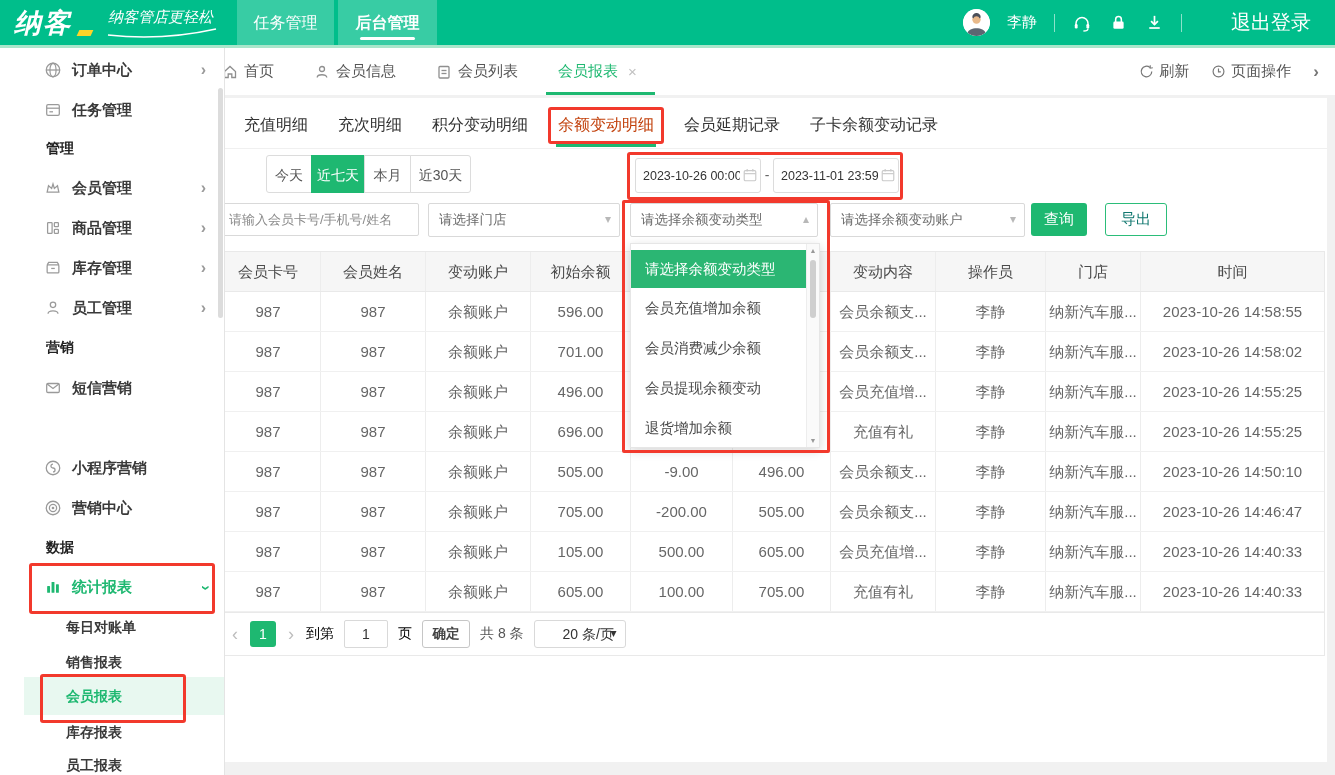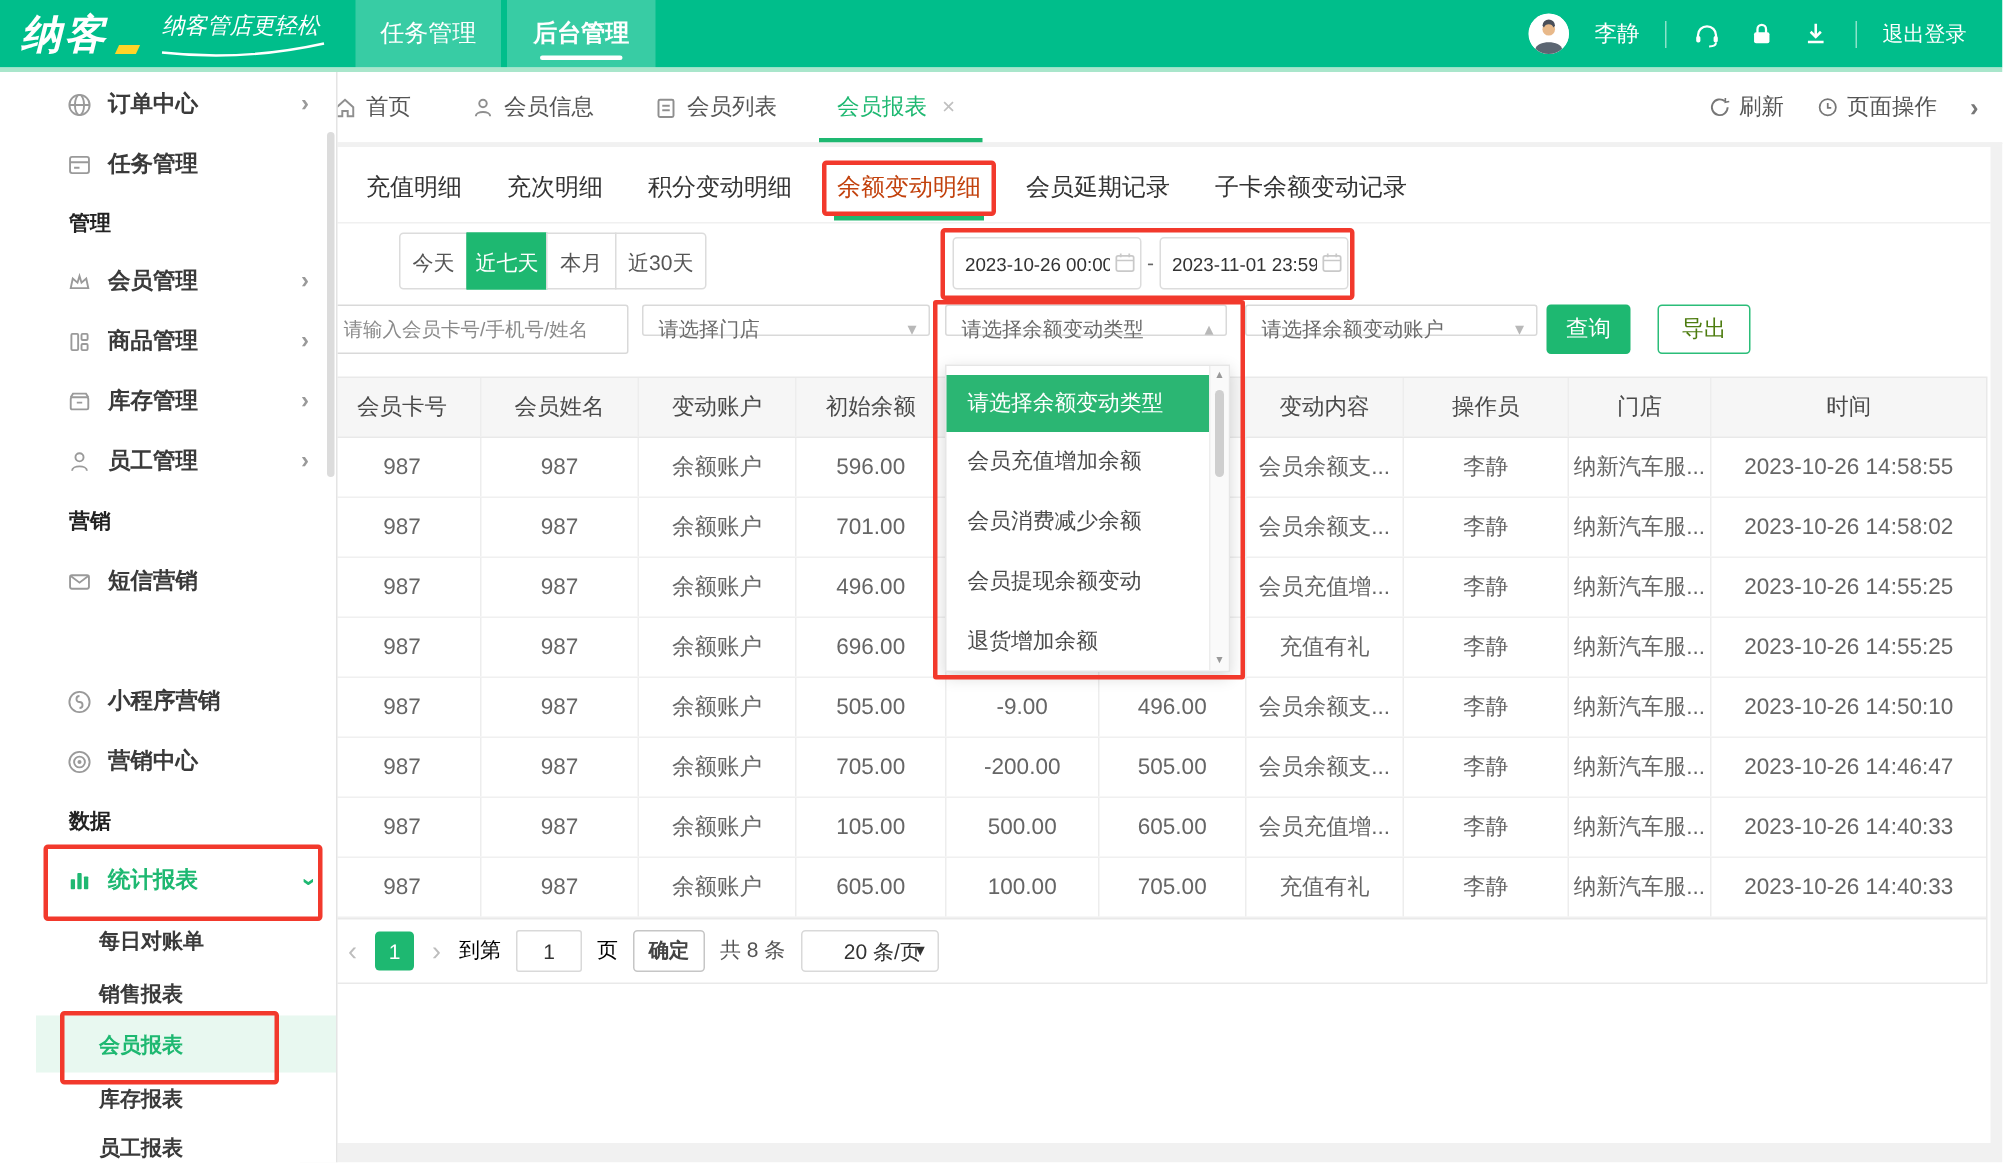--- a/index.html
+++ b/index.html
@@ -16,21 +16,21 @@
   .hnav{position:absolute;top:0;height:45px;line-height:45px;text-align:center;background:rgba(255,255,255,.22);
         color:#fff;font-size:16px;cursor:pointer;}
   .hnav1{left:237px;width:97px;}
   .hnav2{left:338px;width:99px;font-weight:bold;}
   .hnav-under{position:absolute;left:22px;bottom:5px;width:55px;height:3px;background:#fff;border-radius:2px;}
   .header-right{position:absolute;right:0;top:0;height:45px;display:flex;align-items:center;gap:17px;padding-right:24px;}
   .avatar{width:27px;height:27px;border-radius:50%;background:#fff;overflow:hidden;position:relative;cursor:pointer;}
   .user-name{font-size:15px;}
   .vdiv{width:1px;height:18px;background:rgba(255,255,255,.55);}
   .hicon{cursor:pointer;}
-  .logout{font-size:14px;cursor:pointer;}
+  .logout{font-size:20px;cursor:pointer;margin-left:32px;}
   .strip{position:absolute;left:0;top:45px;width:1335px;height:3px;background:#a9e6cb;}
 
   
   .sidebar{position:absolute;left:0;top:48px;width:200px;height:727px;background:#fff;border-right:1px solid #e4e4e4;z-index:5;margin-left:24px;}
   .sb-thumb{position:absolute;right:1px;top:40px;width:5px;height:230px;background:#dcdcdc;border-radius:3px;}
   .side-item,.side-sub,.side-section{position:absolute;left:0;width:200px;height:36px;line-height:36px;cursor:pointer;}
   .side-section{cursor:default;}
   .side-item .sicon{position:absolute;left:20px;top:9px;}
   .side-item .label{position:absolute;left:48px;font-size:15px;font-weight:bold;color:#3a3a3a;}
   .side-item .chev{position:absolute;right:18px;color:#9a9a9a;font-size:16px;font-weight:bold;}
@@ -77,29 +77,29 @@
           font-size:12.5px;color:#333;padding:0 20px 0 7px;font-family:inherit;}
   .din1{left:427px;} .din2{left:565px;}
   .cal{position:absolute;top:69px;cursor:pointer;}
   .cal1{left:534px;} .cal2{left:672px;}
   .ddash{position:absolute;left:554px;top:60px;width:10px;height:35px;line-height:35px;text-align:center;color:#666;font-size:14px;}
 
   .frow-input{position:absolute;top:105px;height:33px;border:1px solid #d9d9d9;border-radius:2px;box-sizing:border-box;
               font-size:13px;color:#555;padding:0 8px;font-family:inherit;}
   .frow-input::placeholder{color:#8a8a8a;opacity:1;}
   .f-search{left:12px;width:199px;}
-  .fselect{position:absolute;top:105px;height:21px;border:1px solid #d9d9d9;border-radius:2px;box-sizing:border-box;
+  .fselect{position:absolute;top:105px;height:34px;border:1px solid #d9d9d9;border-radius:2px;box-sizing:border-box;
            line-height:31px;padding-left:10px;font-size:13.5px;color:#6b6b6b;cursor:pointer;background:#fff;}
   .f-store{left:220px;width:192px;}
   .f-type{left:422px;width:188px;}
   .f-account{left:622px;width:195px;}
   .sel-arrow{position:absolute;right:8px;top:0;color:#b8b8b8;font-size:12px;}
   .btn-query{position:absolute;left:823px;top:105px;width:56px;height:33px;background:#1eb871;color:#fff;border:none;
              border-radius:3px;font-size:15px;cursor:pointer;font-family:inherit;}
-  .btn-export{position:absolute;left:897px;top:105px;width:62px;height:33px;background:#fff;color:#4d7c0f;
+  .btn-export{position:absolute;left:897px;top:105px;width:62px;height:33px;background:#fff;color:#0f766e;
               border:1px solid #2bbd79;border-radius:3px;font-size:15px;cursor:pointer;box-sizing:border-box;font-family:inherit;}
 
   
   .dropdown{position:absolute;left:422px;top:145px;width:190px;height:205px;background:#fff;border:1px solid #e6e6e6;
             box-shadow:0 3px 10px rgba(0,0,0,.16);box-sizing:border-box;z-index:40;}
   .dd-list{margin:0;padding:6px 0;list-style:none;}
   .dd-list li{height:40px;line-height:40px;padding-left:14px;margin-right:12px;font-size:14.5px;color:#4a4a4a;cursor:pointer;white-space:nowrap;overflow:hidden;}
   .dd-list li.selected{background:#2bb673;color:#fff;height:38px;line-height:38px;}
   .dd-scroll{position:absolute;right:0;top:0;bottom:0;width:12px;background:#fafafa;border-left:1px solid #ededed;}
   .dd-up,.dd-down{position:absolute;left:0;width:12px;text-align:center;font-size:7px;color:#999;cursor:pointer;}

